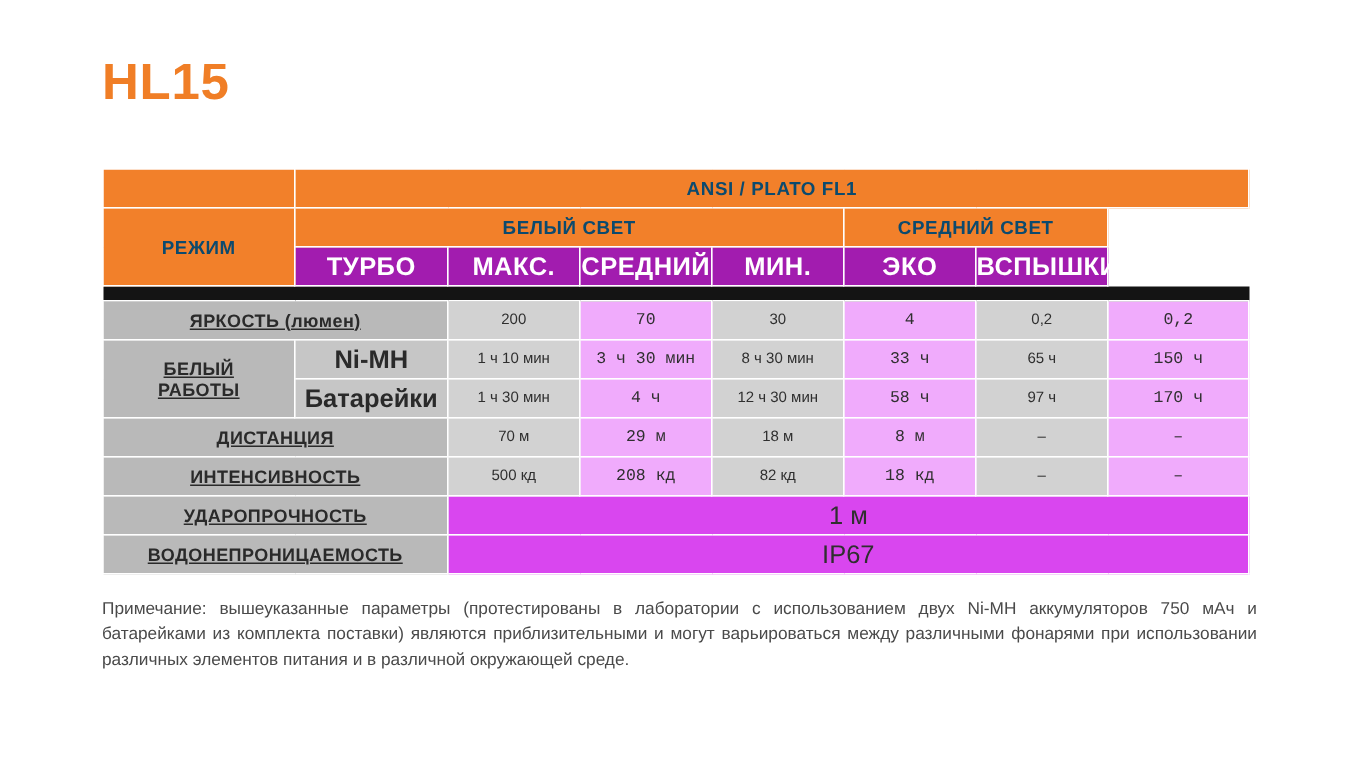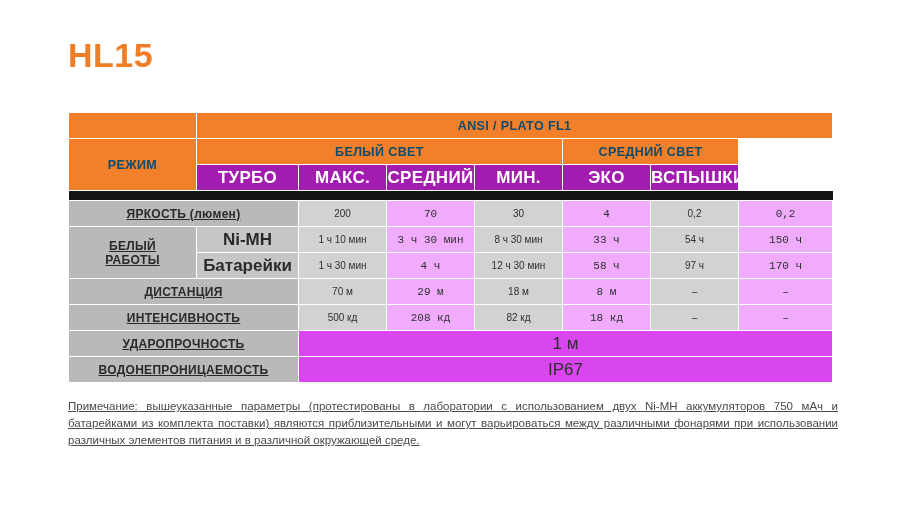--- a/index.html
+++ b/index.html
@@ -99,21 +99,20 @@
   }
   .note {
     position: absolute;
     left: 68px;
     top: 398px;
     width: 770px;
     font-size: 11.5px;
     line-height: 17px;
     color: #4a4a4a;
     text-align: justify;
-    text-decoration: underline;
   }
 </style>
 </head>
 <body>
 
 <div class="page">
 
   <div class="title">HL15</div>
 
   <table class="spec-table">
@@ -163,21 +162,21 @@
       <tr>
         <td class="lbl tall" rowspan="2">
           <div>БЕЛЫЙ</div>
           <div>РАБОТЫ</div>
         </td>
         <td class="lbl-sub tall">Ni-MH</td>
         <td class="val tall">1 ч 10 мин</td>
         <td class="val-alt tall">3 ч 30 мин</td>
         <td class="val tall">8 ч 30 мин</td>
         <td class="val-alt tall">33 ч</td>
-        <td class="val tall">54 ч</td>
+        <td class="val tall">65 ч</td>
         <td class="val-alt tall">150 ч</td>
       </tr>
 
       <tr>
         <td class="lbl-sub tall">Батарейки</td>
         <td class="val tall">1 ч 30 мин</td>
         <td class="val-alt tall">4 ч</td>
         <td class="val tall">12 ч 30 мин</td>
         <td class="val-alt tall">58 ч</td>
         <td class="val tall">97 ч</td>

